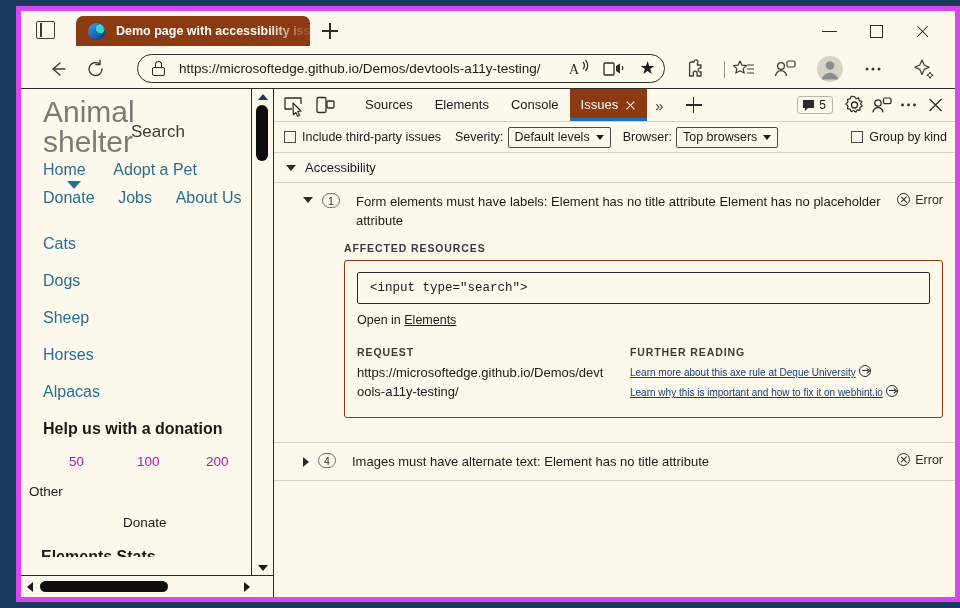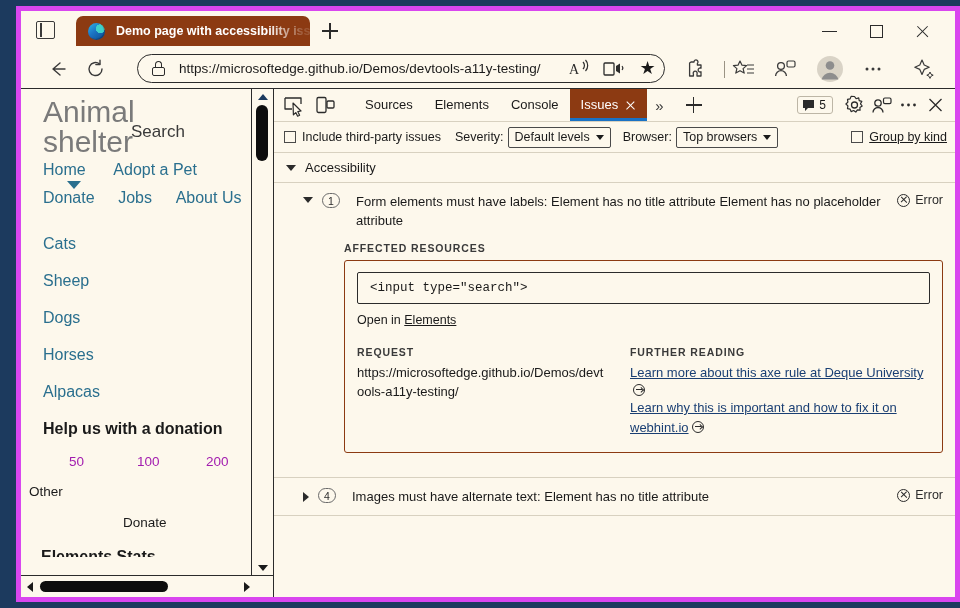--- a/index.html
+++ b/index.html
@@ -191,21 +191,21 @@
     width:12px;height:12px;border:1.3px solid #4a4a4a;background:#fdf8ec;
     box-sizing:border-box;margin-right:6px;flex:none;cursor:pointer;
   }
   .lbl{margin-right:14px;white-space:nowrap;}
   .sel{
     border:1px solid #4a4a4a;background:#fdf8ec;border-radius:2px;
     height:19px;display:flex;align-items:center;gap:6px;padding:0 6px;
     margin:0 12px 0 4px;font-size:12.5px;cursor:pointer;white-space:nowrap;
   }
   .sel .dn{width:0;height:0;border-left:4.5px solid transparent;border-right:4.5px solid transparent;border-top:5px solid #1a1a1a;}
-  .grp{margin-left:auto;display:flex;align-items:center;text-decoration:underline;}
+  .grp{margin-left:auto;display:flex;align-items:center;}
 
   .dt-scroll{flex:1;overflow:hidden;position:relative;}
   .kind-row{
     height:29px;display:flex;align-items:center;padding-left:12px;
     border-bottom:1px solid #d8d1c0;font-size:13px;cursor:pointer;
   }
   .tri{width:0;height:0;margin-right:9px;flex:none;}
   .tri.down{border-left:5px solid transparent;border-right:5px solid transparent;border-top:6px solid #2b2b2b;}
   .tri.right{border-top:5px solid transparent;border-bottom:5px solid transparent;border-left:6px solid #2b2b2b;}
 
@@ -215,21 +215,21 @@
   }
   .issue-row.open{border-bottom:none;}
   .issue-tri{margin-top:5px;}
   .badge{
     width:18px;height:15px;border:1px solid #6a6a6a;border-radius:8px;
     display:flex;align-items:center;justify-content:center;font-size:10.5px;color:#2b2b2b;
     margin:1px 16px 0 0;flex:none;box-sizing:border-box;
   }
   .issue-title{flex:1;font-size:13px;line-height:19px;color:#1a1a1a;padding-right:12px;}
   .err{
-    display:flex;align-items:center;gap:5px;font-size:12.5px;color:#2b2b2b;
+    display:flex;align-items:flex-start;gap:5px;font-size:12.5px;color:#2b2b2b;
     margin-top:1px;flex:none;
   }
   .errc{
     width:13px;height:13px;border:1.2px solid #2b2b2b;border-radius:50%;position:relative;box-sizing:border-box;
   }
   .errc::before,.errc::after{
     content:"";position:absolute;left:1.5px;top:4.7px;width:7.5px;height:1.2px;background:#2b2b2b;
   }
   .errc::before{transform:rotate(45deg);}
   .errc::after{transform:rotate(-45deg);}
@@ -248,21 +248,21 @@
     padding:8px 12px;font-family:"Liberation Mono", monospace;font-size:12.5px;color:#1a1a1a;
   }
   .open-in{margin-top:9px;font-size:12.5px;color:#1a1a1a;}
   .open-in a{color:#1a1a1a;text-decoration:underline;cursor:pointer;}
   .cols{display:flex;margin-top:16px;}
   .col{flex:1;padding-right:22px;box-sizing:border-box;}
   .col.right{flex:0 0 300px;padding-right:0;}
   .col .sec-hdr{padding-bottom:5px;}
   .col-val{font-size:13px;line-height:19px;color:#1a1a1a;word-break:break-all;}
   .rlink{
-    font-size:13px;line-height:20px;color:#1a3f73;text-decoration:underline;cursor:pointer;
+    font-size:10px;line-height:20px;color:#1a3f73;text-decoration:underline;cursor:pointer;
     display:inline;
   }
   .extic{
     display:inline-block;width:12px;height:12px;border:1.1px solid #2b2b2b;border-radius:50%;
     position:relative;vertical-align:-1px;margin-left:3px;box-sizing:border-box;
   }
   .extic::before{content:"";position:absolute;left:2px;top:4.4px;width:6px;height:1.1px;background:#2b2b2b;}
   .extic::after{content:"";position:absolute;left:5.3px;top:2.6px;width:3.4px;height:3.4px;border-top:1.1px solid #2b2b2b;border-right:1.1px solid #2b2b2b;transform:rotate(45deg);}
   .link-wrap{margin-bottom:0;}
   svg{display:block;}
@@ -388,22 +388,22 @@
           <span class="navlink" style="margin-left:24px">Adopt a Pet</span>
           <div class="caret-mark"></div>
         </div>
         <div class="nav-row2">
           <span class="navlink">Donate</span>
           <span class="navlink" style="margin-left:20px">Jobs</span>
           <span class="navlink" style="margin-left:20px">About Us</span>
         </div>
         <div class="cat-list">
           <div>Cats</div>
+          <div>Dogs</div>
           <div>Sheep</div>
-          <div>Dogs</div>
           <div>Horses</div>
           <div>Alpacas</div>
         </div>
         <div class="don-title">Help us with a donation</div>
         <div class="amounts">
           <span style="left:26px">50</span>
           <span style="left:94px">100</span>
           <span style="left:163px">200</span>
         </div>
         <div class="other-lbl">Other</div>

